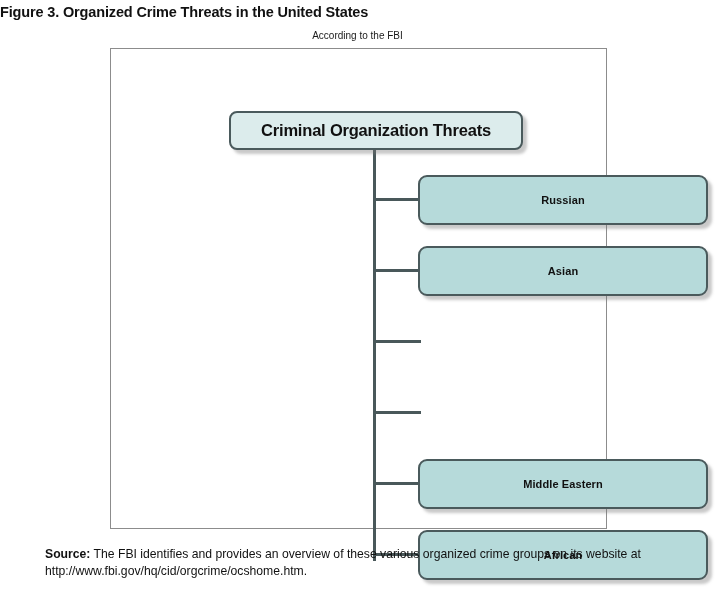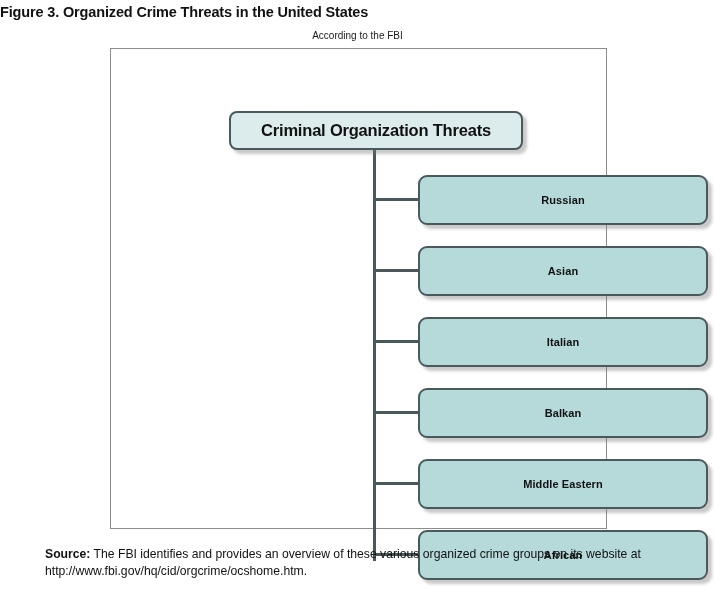--- a/index.html
+++ b/index.html
@@ -131,23 +131,21 @@
   <div class="branch" style="top: 362px; background: rgb(73, 88, 90);"></div>
   <div class="branch" style="top: 433px; background: rgb(73, 88, 90);"></div>
   <div class="branch" style="top: 504px; background: rgb(73, 88, 90);"></div>
 
   <div class="node node-root" style="background: rgb(220, 236, 236); border-color: rgb(74, 90, 92);">Criminal Organization Threats</div>
 
   <div class="node node-child" style="top: 126px; background: rgb(182, 218, 218); border-color: rgb(74, 90, 92);">Russian</div>
 
   <div class="node node-child" style="top: 197px; background: rgb(182, 218, 218); border-color: rgb(74, 90, 92);">Asian</div>
 
-  <div class="node node-child" style="top: 268px; background: rgb(182, 218, 218); border-color: rgb(74, 90, 92);">Italian</div>
 
-  <div class="node node-child" style="top: 339px; background: rgb(182, 218, 218); border-color: rgb(74, 90, 92);">Balkan</div>
 
   <div class="node node-child" style="top: 410px; background: rgb(182, 218, 218); border-color: rgb(74, 90, 92);">Middle Eastern</div>
 
   <div class="node node-child" style="top: 481px; background: rgb(182, 218, 218); border-color: rgb(74, 90, 92);">African</div>
 
 </div>
 
 <div class="source-note">
   <b>Source:</b><span> The FBI identifies and provides an overview of these various organized crime groups on its website at http://www.fbi.gov/hq/cid/orgcrime/ocshome.htm.</span>
 </div>

